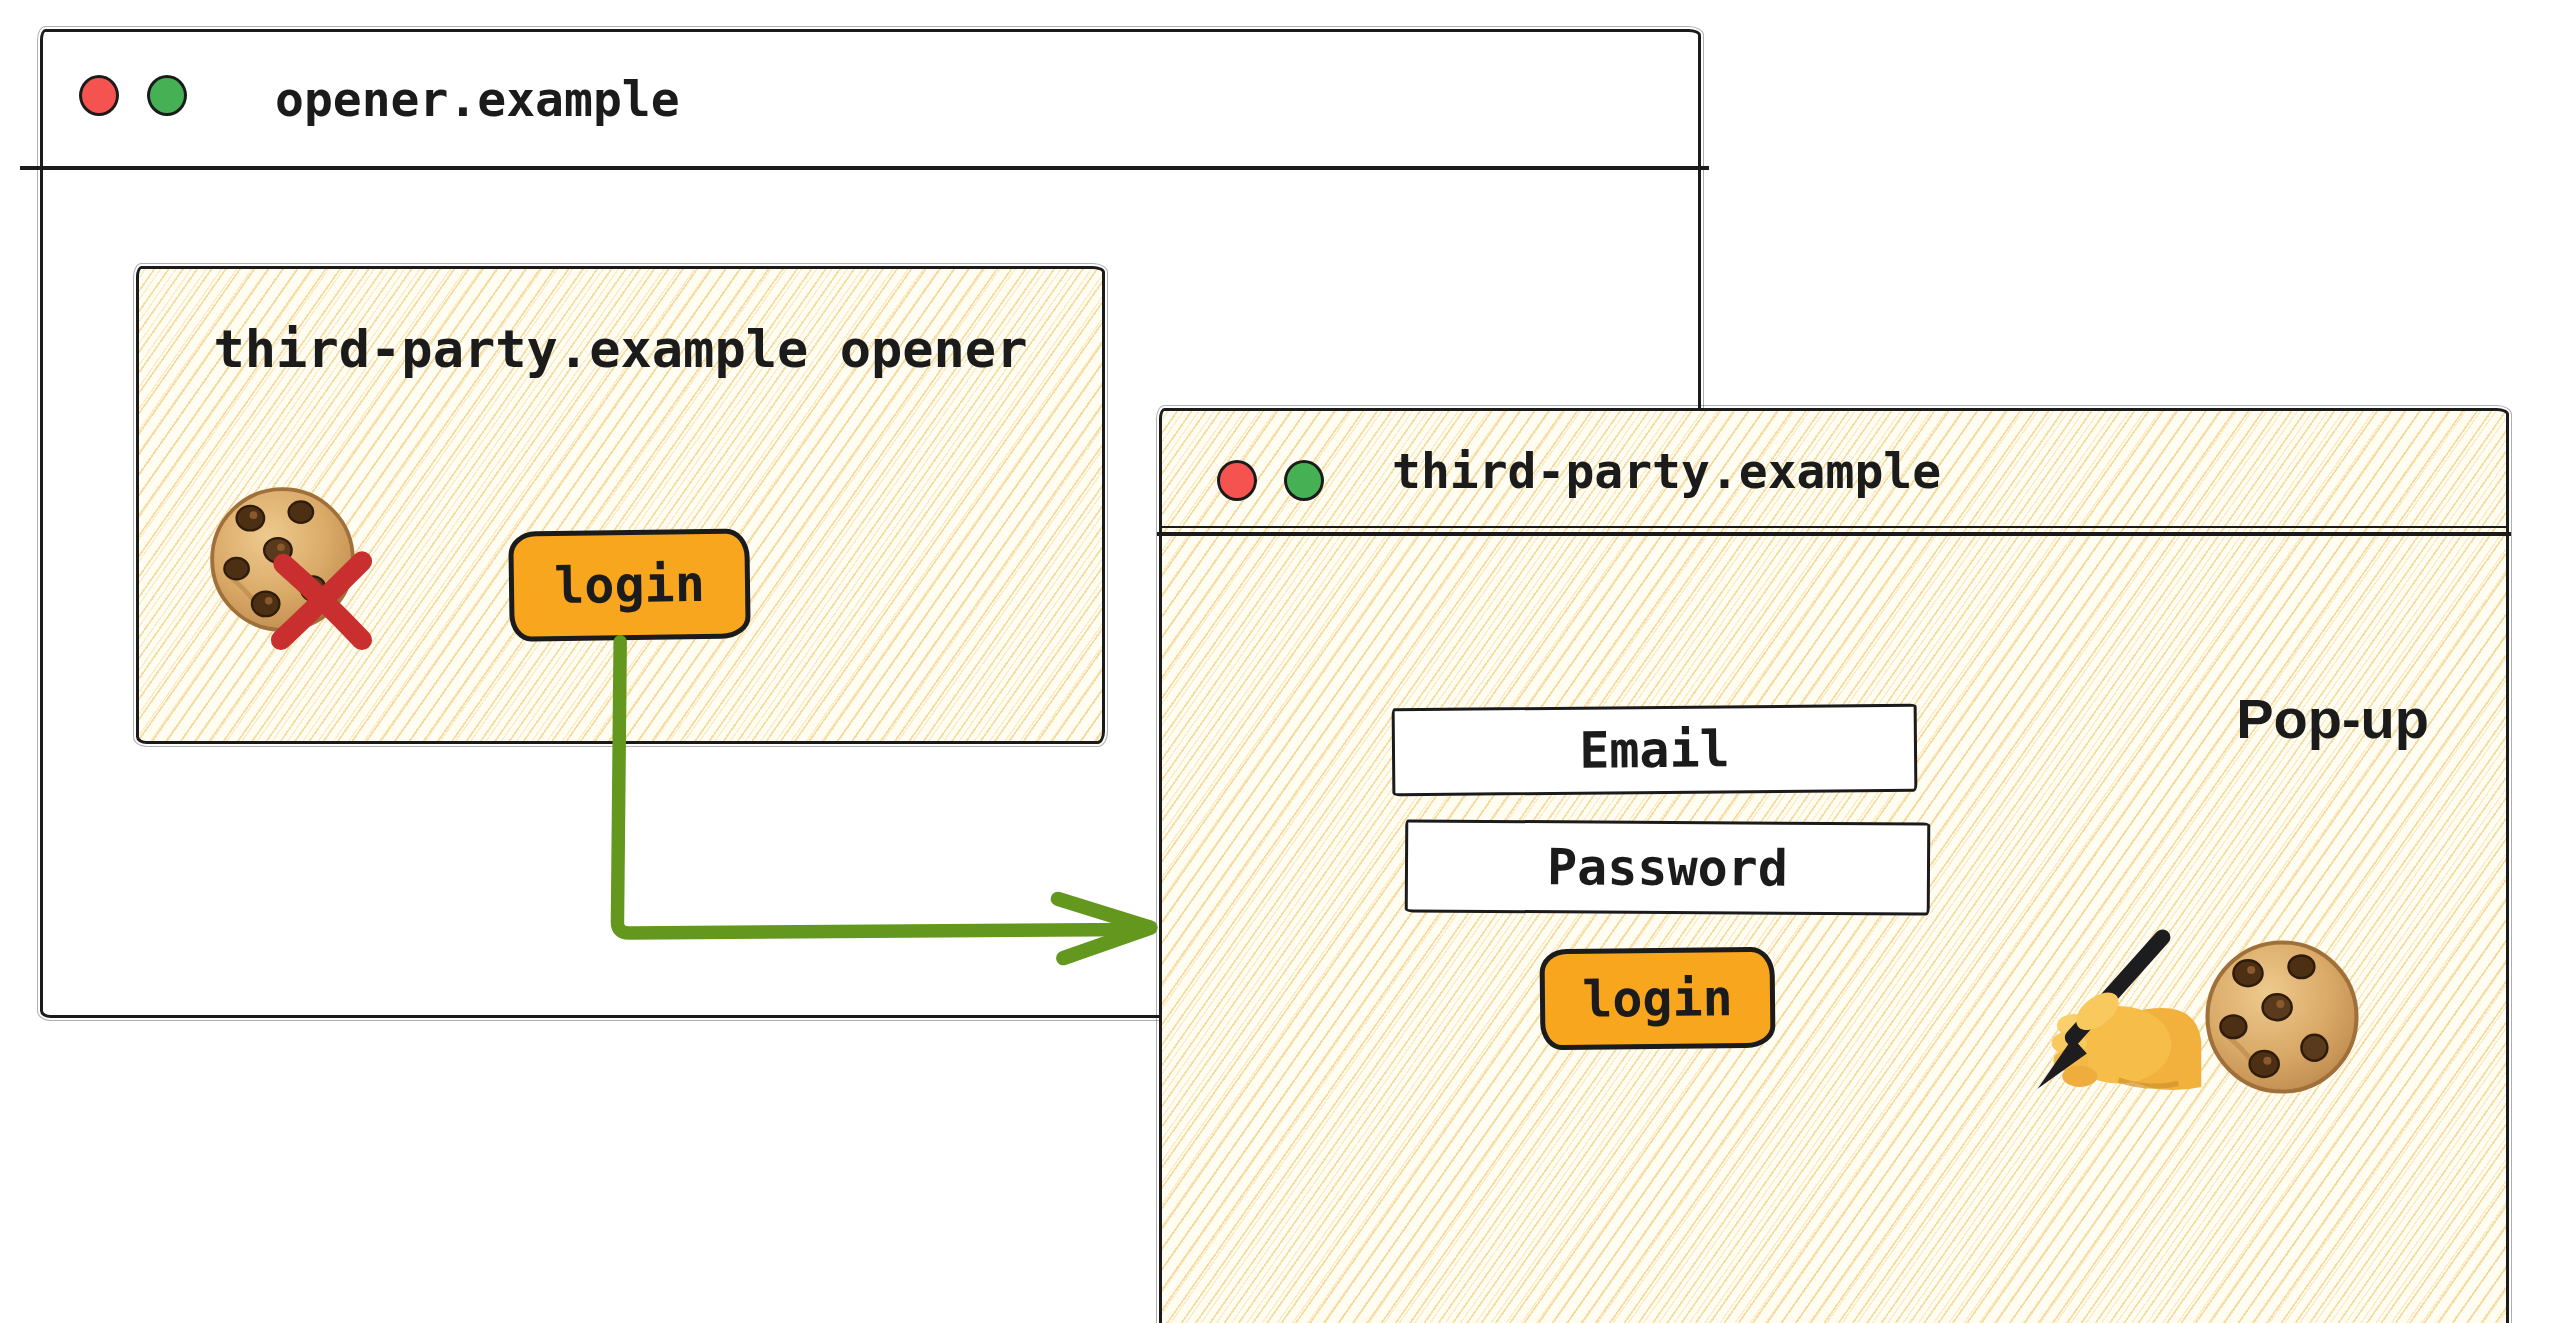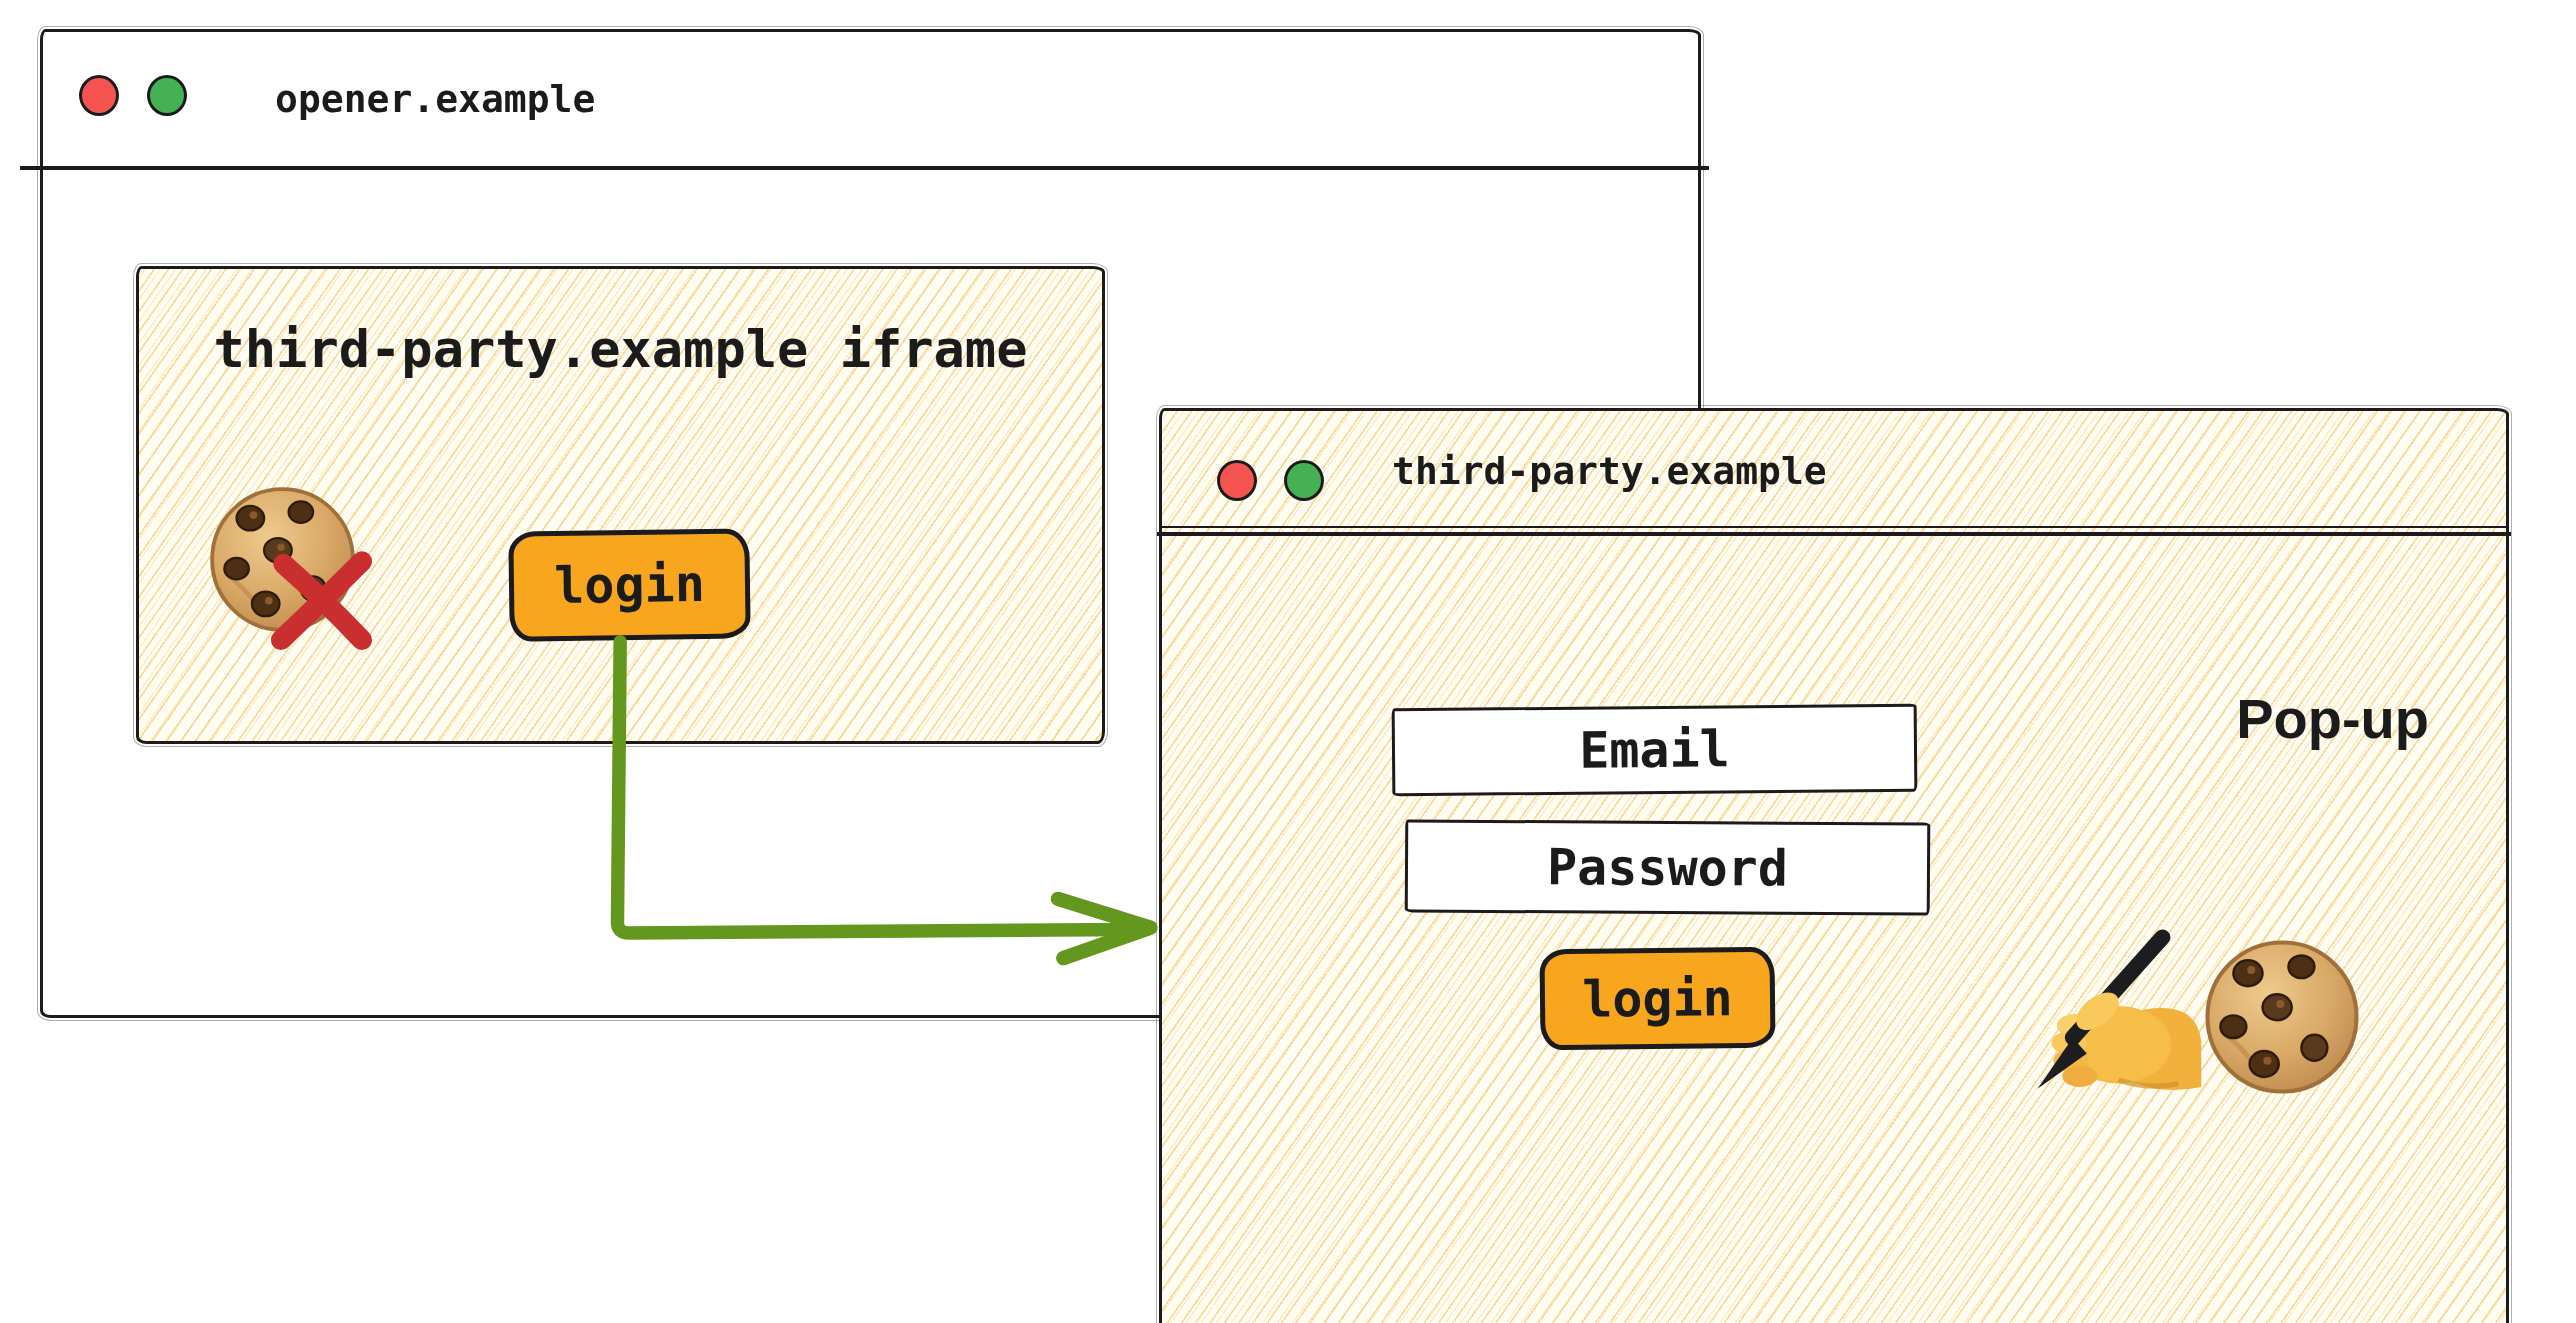--- a/index.html
+++ b/index.html
@@ -27,21 +27,21 @@
   .separator{position:absolute;background:var(--ink,#1b1b1b);height:3.6px;}
   .opener-separator{left:-23.4px;right:-10.8px;top:134px;}
   .popup-separator{left:-5.4px;right:-5.4px;top:121px;}
   .popup-separator-thin{left:0;right:0;top:115px;height:1.8px;background:var(--ink,#1b1b1b);position:absolute;}
 
   .light{position:absolute;width:40px;height:41px;border-radius:50%;
          border:3.6px solid var(--ink,#1b1b1b);box-sizing:border-box;}
   .light-red{background:var(--traffic-red,#f4534f);}
   .light-green{background:var(--traffic-green,#45b054);}
 
-  .window-title{position:absolute;top:0;font-size:38px;white-space:nowrap;text-align:center;}
+  .window-title{position:absolute;top:0;font-size:48px;white-space:nowrap;text-align:center;}
   .opener-window .window-title{left:232px;line-height:134px;}
   .popup-window .window-title{left:230px;line-height:121px;}
 
   
   .iframe-box{position:absolute;left:93px;top:234px;width:969px;height:478px;box-sizing:border-box;}
   .iframe-label{position:absolute;left:0;right:0;top:50px;text-align:center;font-size:52px;white-space:nowrap;}
 
   
   .login-button{position:absolute;box-sizing:border-box;display:flex;align-items:center;justify-content:center;
     background:var(--accent-orange,#f9a61f);border:5.4px solid var(--ink,#1b1b1b);
@@ -116,21 +116,21 @@
 
   <div class="window opener-window sketch-border">
     <div class="titlebar opener-titlebar">
       <span class="light light-red" style="left:36px;top:43px;"></span>
       <span class="light light-green" style="left:104px;top:43px;"></span>
       <div class="window-title mono-text">opener.example</div>
     </div>
     <div class="separator opener-separator"></div>
 
     <div class="iframe-box sketch-border hachure">
-      <div class="iframe-label mono-text">third-party.example iframe</div>
+      <div class="iframe-label mono-text">third-party.example opener</div>
 
       <svg class="icon iframe-cookie" viewBox="0 0 100 100">
         <use href="#cookie-shape"></use>
       </svg>
       <svg class="icon blocked-cross" viewBox="0 0 100 100">
         <use href="#cross-shape"></use>
       </svg>
 
       <div class="login-button iframe-login mono-text">login</div>
     </div>

